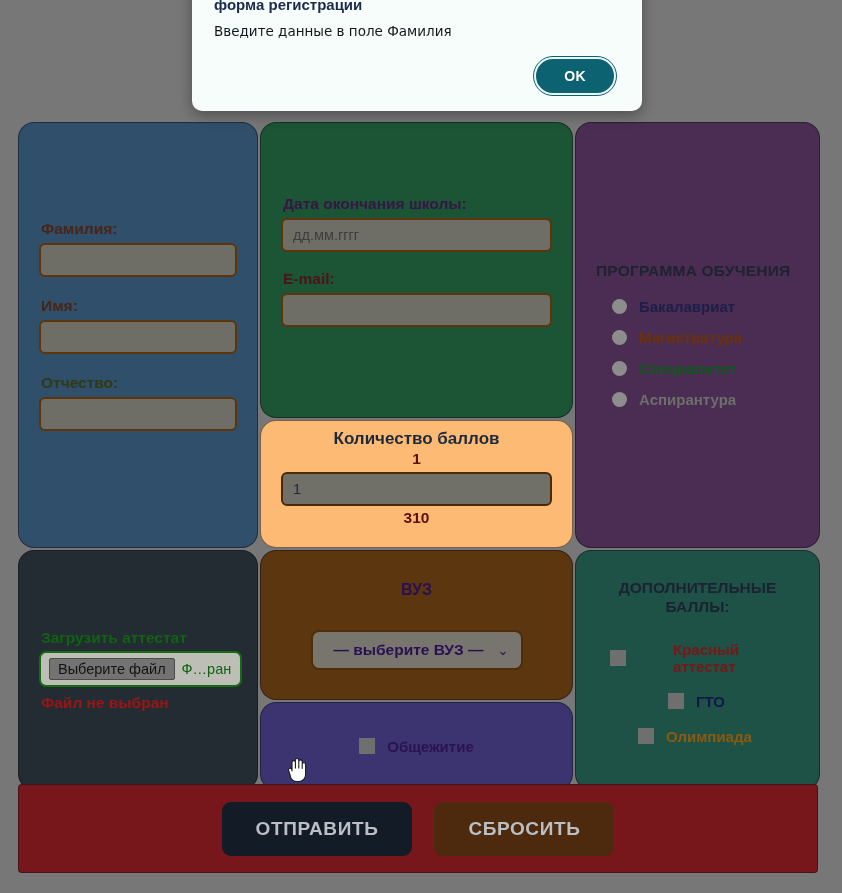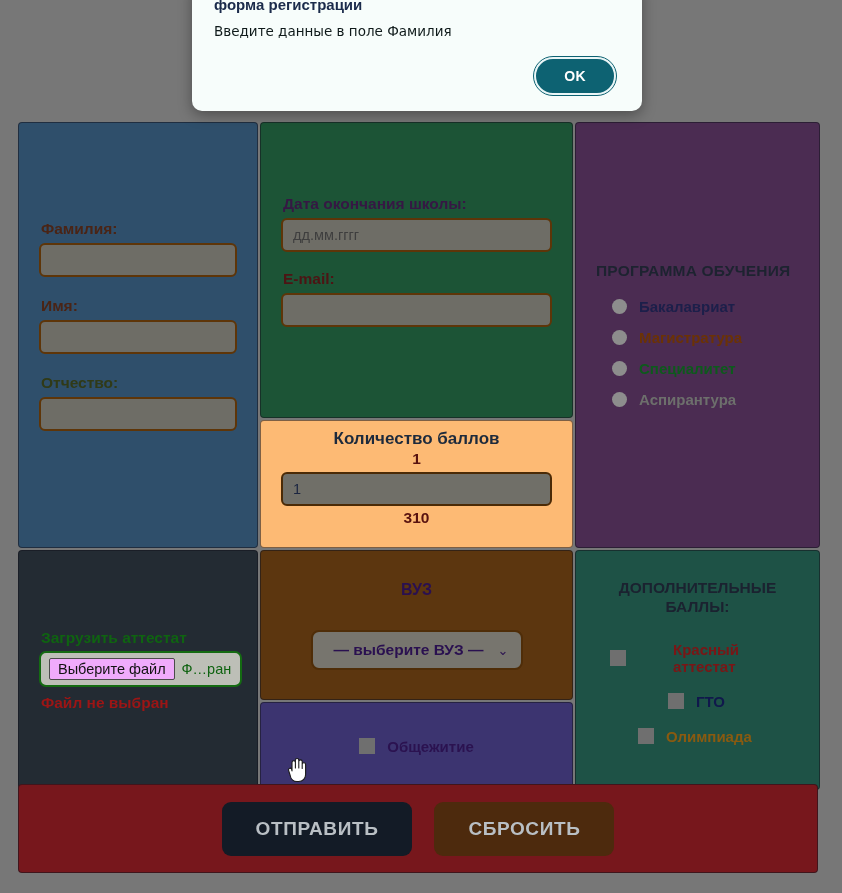--- a/index.html
+++ b/index.html
@@ -66,21 +66,21 @@
     top: 122px;
     width: 800px;
     height: 660px;
     display: grid;
     grid-template-columns: 240px 313px 245px;
     grid-template-rows: 296px 128px 150px 88px;
     gap: 2px;
   }
   .panel {
     border: 1px solid rgba(20,20,30,.55);
-    border-radius: 4px;
+    border-radius: 16px;
     overflow: hidden;
     position: relative;
     padding: 14px 20px;
   }
 
   
   #panel-personal   { background: #2f4f6b; grid-column: 1; grid-row: 1 / span 2;
                       display:flex; flex-direction:column; justify-content:center; }
   #panel-contacts   { background: #1c5436; grid-column: 2; grid-row: 1;
                       display:flex; flex-direction:column; justify-content:center; }
@@ -191,21 +191,21 @@
   #file-control {
     display: inline-flex;
     align-items: center;
     background: #bdbfb7;
     border: 2px solid #146b12;
     border-radius: 7px;
     padding: 5px 8px;
     width: 203px;
   }
   #file-button {
-    background: #f0abfc;
+    background: #737373;
     border: 1px solid #4b4b4b;
     border-radius: 2px;
     font-size: 14.5px;
     color: #131313;
     padding: 2px 8px;
     cursor: pointer;
     font-family: "Liberation Sans", sans-serif;
     white-space: nowrap;
   }
   #file-status-inline {

